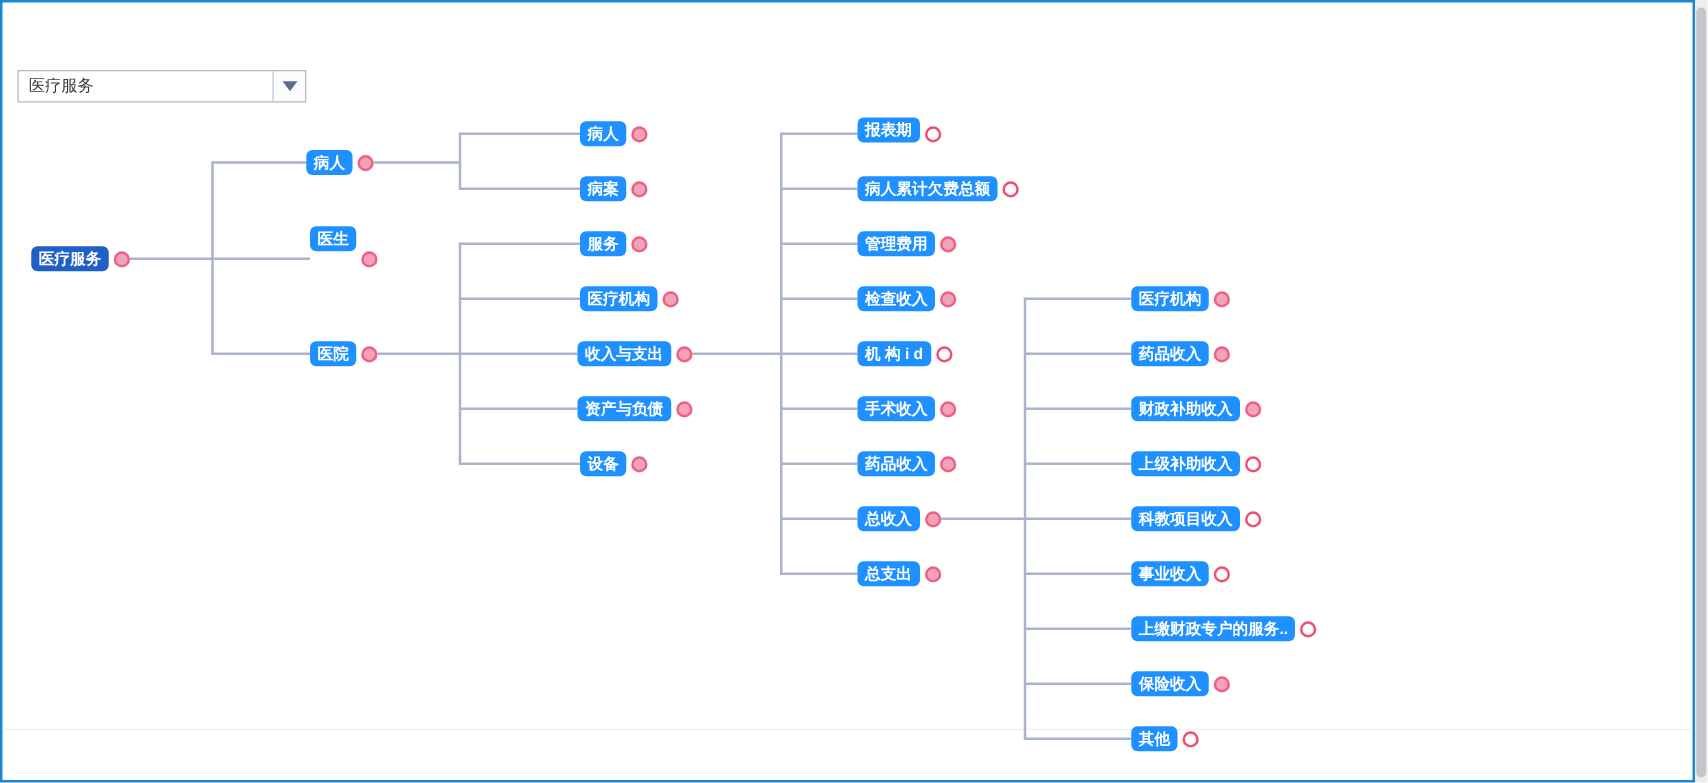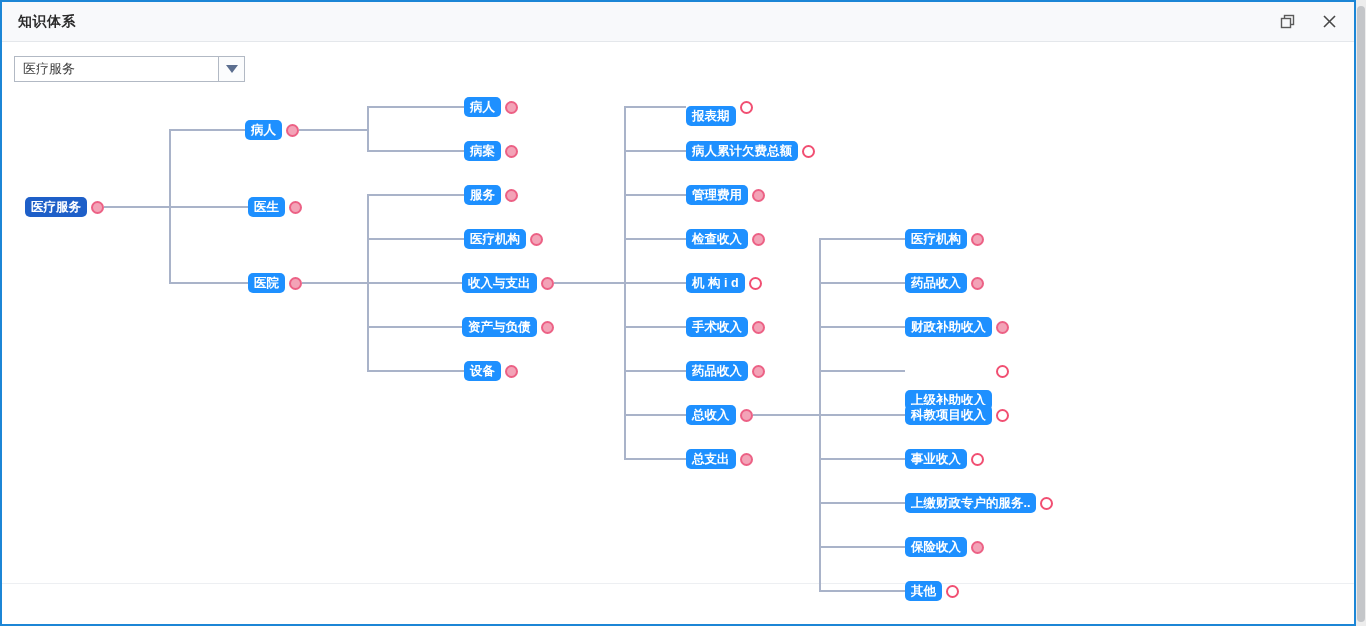--- a/index.html
+++ b/index.html
@@ -32,70 +32,53 @@
   .tline{position:absolute;background:var(--line,#A9B3C9);z-index:1;}
   .content-sep{position:absolute;left:0;right:0;top:581px;height:1px;background:#EDEFF2;}
   
   .scrollbar{position:absolute;right:0;top:0;width:10px;height:626px;background:#EDEDED;}
   .scrollbar .thumb{position:absolute;left:1px;top:6px;width:8px;height:616px;background:#C4C6C9;border-radius:4px;}
 </style>
 </head>
 <body>
 
 <div class="window">
-  <div class="titlebar">
-    <span class="title">知识体系</span>
-    <div class="controls">
-      <button class="winbtn">
-        <svg width="15" height="15" viewBox="0 0 15 15">
-          <rect x="4.5" y="1.5" width="9" height="9" fill="none" stroke="#5a5a5a" stroke-width="1.4"></rect>
-          <rect x="1.5" y="4.5" width="9" height="9" fill="#f8f9fb" stroke="#5a5a5a" stroke-width="1.4"></rect>
-        </svg>
-      </button>
-      <button class="winbtn">
-        <svg width="15" height="15" viewBox="0 0 15 15">
-          <line x1="2" y1="2" x2="13" y2="13" stroke="#474747" stroke-width="1.6"></line>
-          <line x1="13" y1="2" x2="2" y2="13" stroke="#474747" stroke-width="1.6"></line>
-        </svg>
-      </button>
-    </div>
-  </div>
 
   <div class="dropdown">
     <div class="dropdown-value">医疗服务</div>
     <div class="dropdown-btn">
       <span class="tri"></span>
     </div>
   </div>
 
   <div class="tree-canvas">
       <div class="node root" style="left: 23px; top: 195px;"><span>医疗服务</span></div>
       <div class="node" style="left: 243px; top: 118px;"><span>病人</span></div>
-      <div class="node" style="left: 246px; top: 195px;"><span>医生</span></div>
+      <div class="node" style="left: 246px; top: 179px;"><span>医生</span></div>
       <div class="node" style="left: 246px; top: 271px;"><span>医院</span></div>
       <div class="node" style="left: 462px; top: 95px;"><span>病人</span></div>
       <div class="node" style="left: 462px; top: 139px;"><span>病案</span></div>
       <div class="node" style="left: 462px; top: 183px;"><span>服务</span></div>
       <div class="node" style="left: 462px; top: 227px;"><span>医疗机构</span></div>
       <div class="node" style="left: 460px; top: 271px; text-align: center;"><span>收入与支出</span></div>
       <div class="node" style="left: 460px; top: 315px;"><span>资产与负债</span></div>
       <div class="node" style="left: 462px; top: 359px;"><span>设备</span></div>
-      <div class="node" style="left: 684px; top: 104px;"><span>报表期</span></div>
+      <div class="node" style="left: 684px; top: 92px;"><span>报表期</span></div>
       <div class="node" style="left: 684px; top: 139px;"><span>病人累计欠费总额</span></div>
       <div class="node" style="left: 684px; top: 183px;"><span>管理费用</span></div>
       <div class="node" style="left: 684px; top: 227px;"><span>检查收入</span></div>
       <div class="node" style="left: 684px; top: 271px;"><span>机 构 i d</span></div>
       <div class="node" style="left: 684px; top: 315px;"><span>手术收入</span></div>
       <div class="node" style="left: 684px; top: 359px;"><span>药品收入</span></div>
       <div class="node" style="left: 684px; top: 403px;"><span>总收入</span></div>
       <div class="node" style="left: 684px; top: 447px;"><span>总支出</span></div>
       <div class="node" style="left: 903px; top: 227px;"><span>医疗机构</span></div>
       <div class="node" style="left: 903px; top: 271px;"><span>药品收入</span></div>
       <div class="node" style="left: 903px; top: 315px;"><span>财政补助收入</span></div>
-      <div class="node" style="left: 903px; top: 359px; margin-top: 29px;"><span>上级补助收入</span></div>
+      <div class="node" style="left: 903px; top: 359px;"><span>上级补助收入</span></div>
       <div class="node" style="left: 903px; top: 403px;"><span>科教项目收入</span></div>
       <div class="node" style="left: 903px; top: 447px;"><span>事业收入</span></div>
       <div class="node" style="left: 903px; top: 491px;"><span>上缴财政专户的服务..</span></div>
       <div class="node" style="left: 903px; top: 535px;"><span>保险收入</span></div>
       <div class="node" style="left: 903px; top: 579px;"><span>其他</span></div>
       <div class="handle filled" style="left: 89px; top: 198.5px;"></div>
       <div class="handle filled" style="left: 284px; top: 121.5px;"></div>
       <div class="handle filled" style="left: 287px; top: 198.5px;"></div>
       <div class="handle filled" style="left: 287px; top: 274.5px;"></div>
       <div class="handle filled" style="left: 503px; top: 98.5px;"></div>

